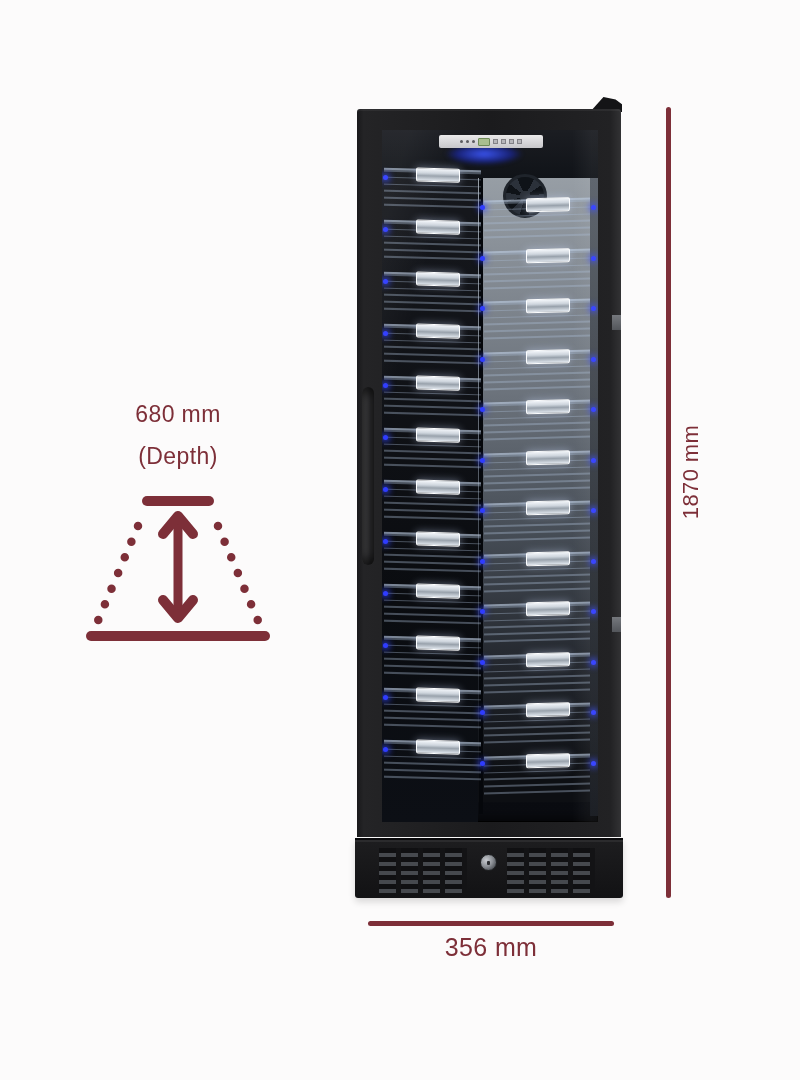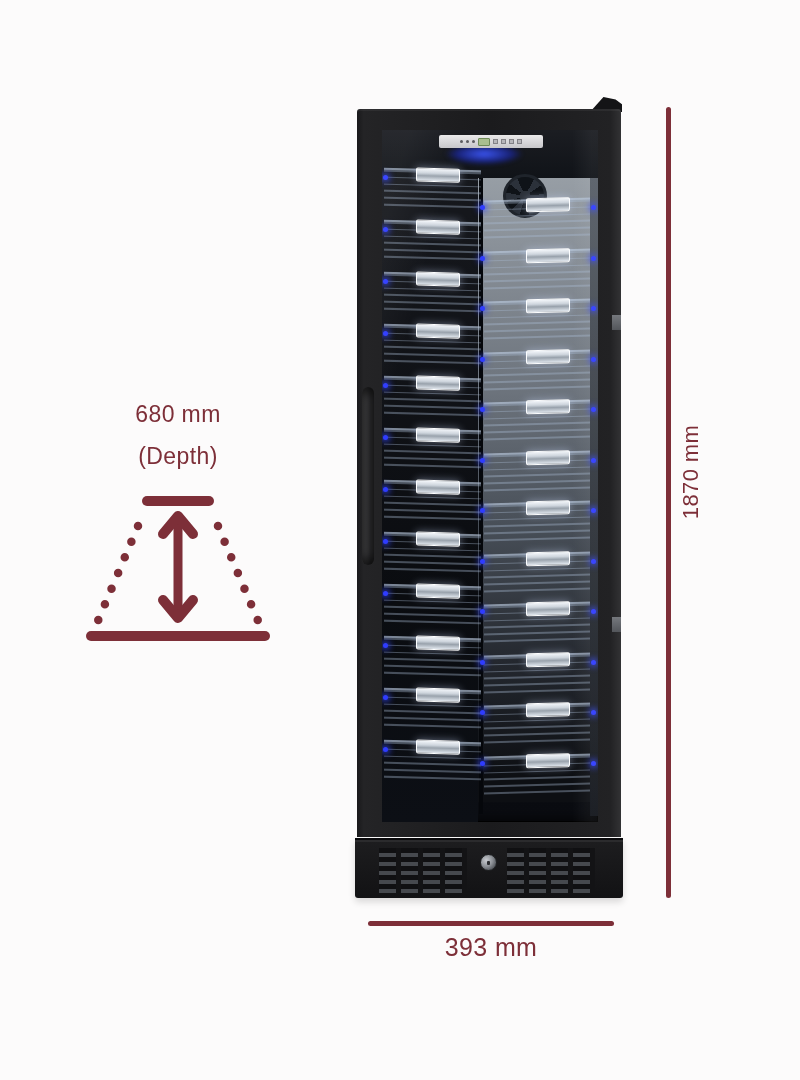--- a/index.html
+++ b/index.html
@@ -105,21 +105,21 @@
     </svg>
   </div>
 
   <div>
     <div class="height-line"></div>
     <div class="dim-label height-value">1870 mm</div>
   </div>
 
   <div>
     <div class="width-line"></div>
-    <div class="dim-label width-value">393 mm</div>
+    <div class="dim-label width-value">356 mm</div>
   </div>
 
   <div>
     <div class="hinge"></div>
 
     <div class="cabinet">
       <div class="glass">
         <div class="back-wall"></div>
         <div class="left-zone"></div>
         <div class="mid-post"></div>

